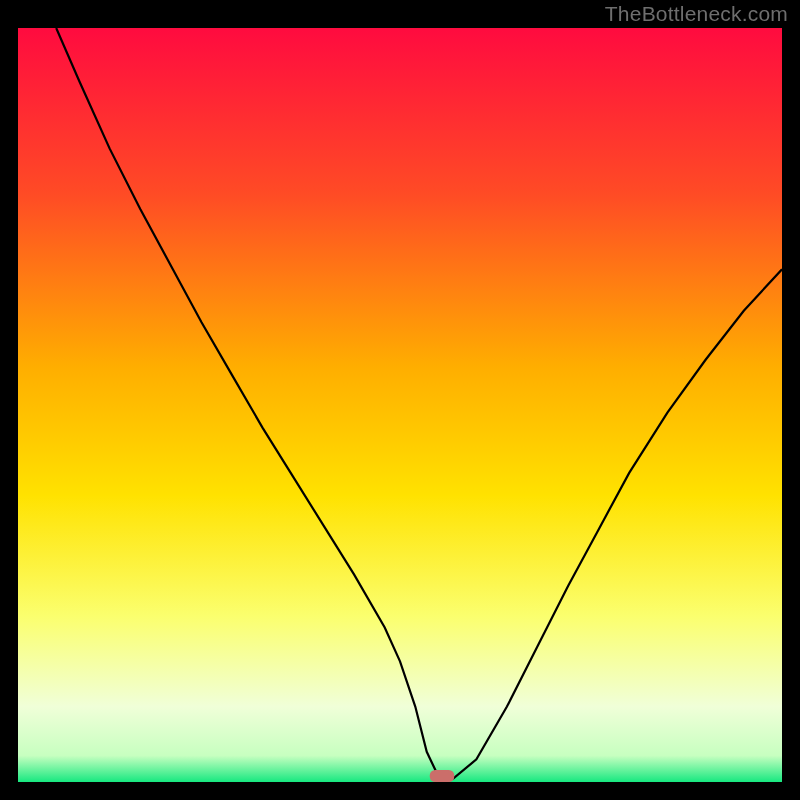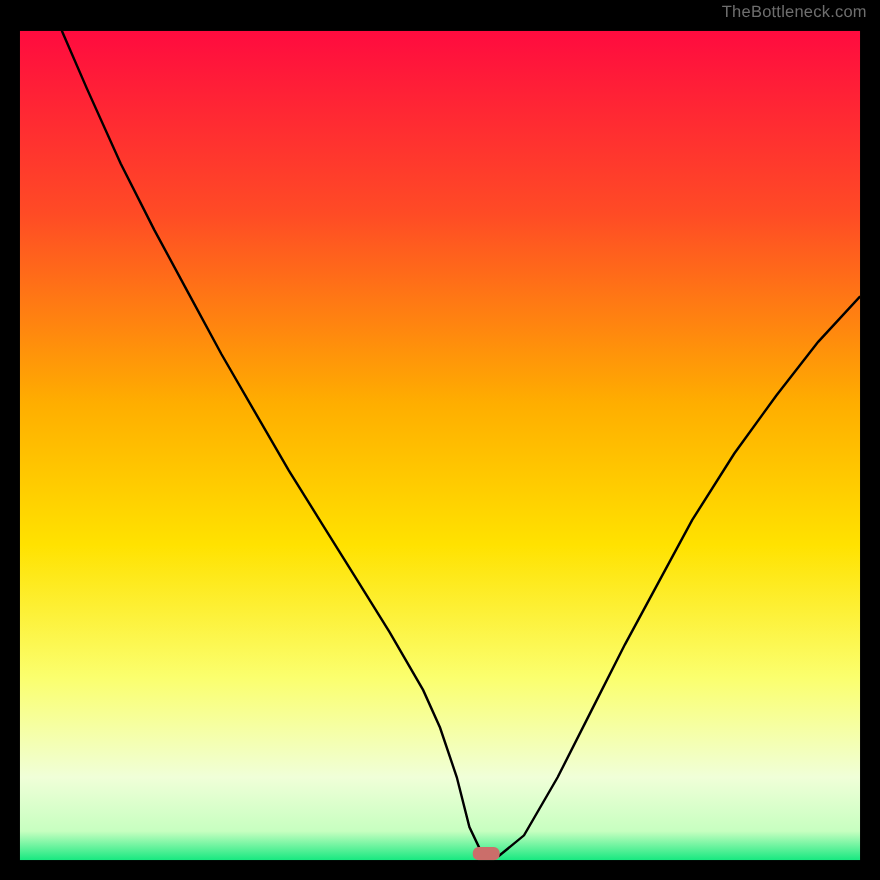--- a/index.html
+++ b/index.html
@@ -9,21 +9,21 @@
     background: #000;
     position: relative;
     font-family: Arial, Helvetica, sans-serif;
     overflow: hidden;
   }
   .watermark {
     position: absolute;
     top: 2px;
     right: 12px;
     color: #6e6e6e;
-    font-size: 15px;
+    font-size: 21px;
     font-weight: 500;
     z-index: 5;
     letter-spacing: 0.2px;
   }
   .plot {
     position: absolute;
     left: 18px;
     top: 28px;
     width: 764px;
     height: 754px;

